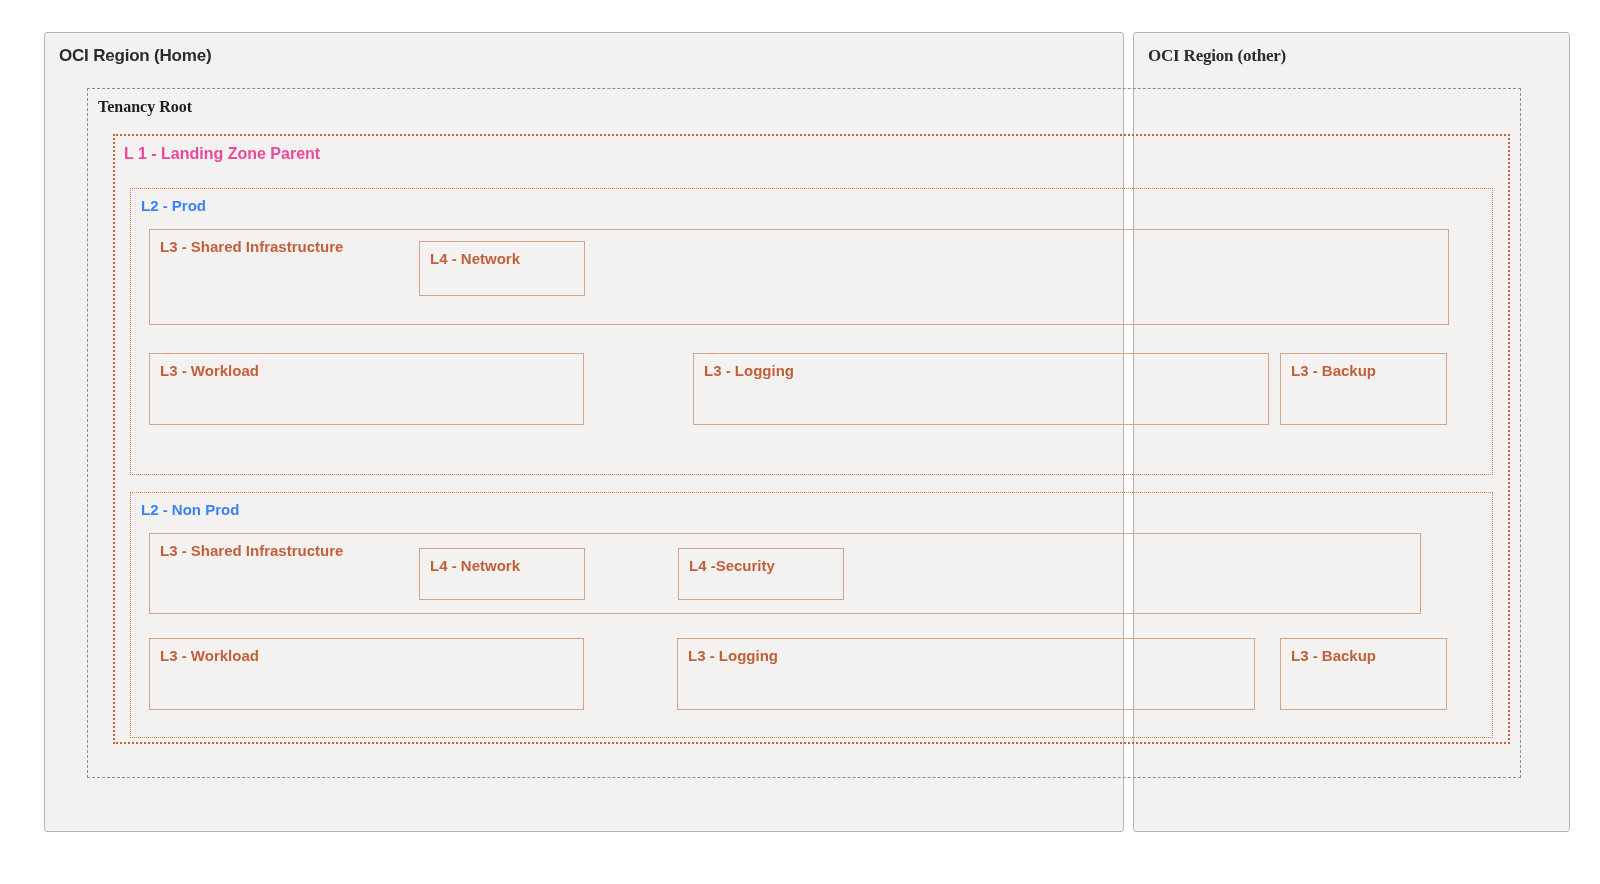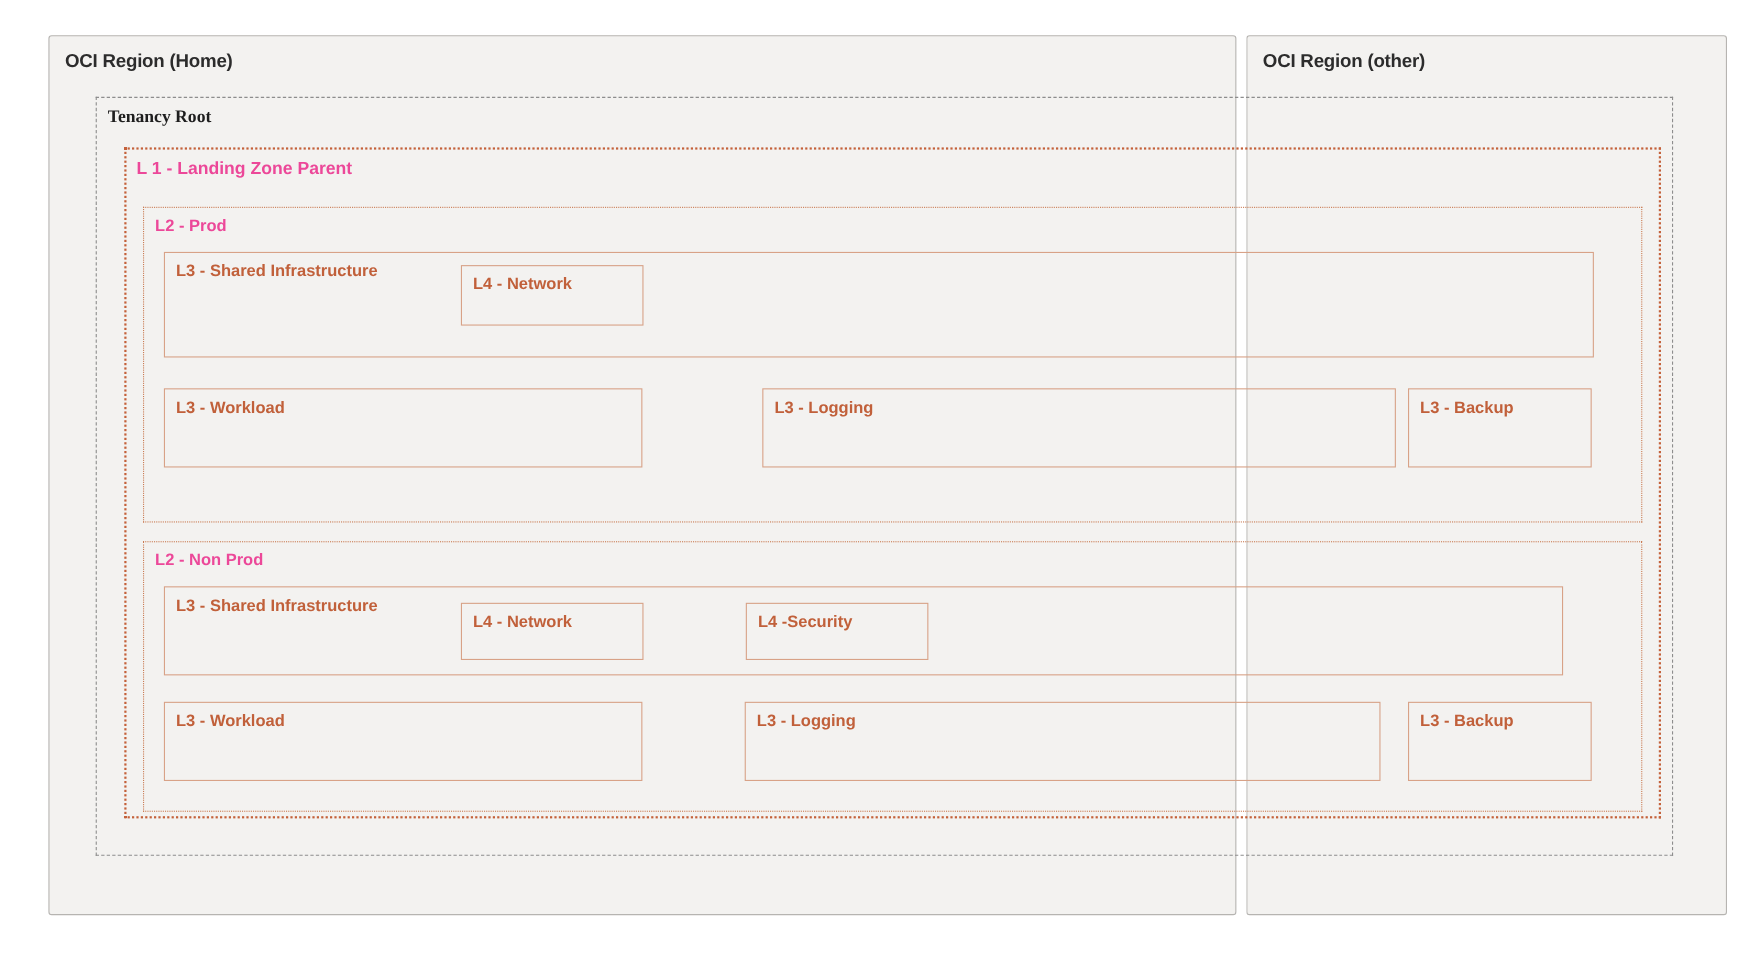--- a/index.html
+++ b/index.html
@@ -83,21 +83,21 @@
     border: 1.5px dotted #c97a52;
     background: transparent;
     z-index: 6;
   }
   .l2-label {
     position: absolute;
     left: 10px;
     top: 8px;
     font-size: 15px;
     font-weight: bold;
-    color: #ec4899;
+    color: #3b82f6;
     white-space: nowrap;
   }
 
   
   .lbox {
     border: 1.2px solid #d8a287;
     background: transparent;
     z-index: 7;
   }
   .lbox-label {
@@ -132,21 +132,21 @@
 </style>
 </head>
 <body>
 
 <div id="canvas">
 
   <div class="abs region" style="left:28px; top:32px; width:1080px; height:800px;">
     <span class="region-label">OCI Region (Home)</span>
   </div>
 
-  <div class="abs region" style="left:1117px; top:32px; width:437px; height:800px;">
+  <div class="abs region" style="left:1117px; top:32px; width:437px; height:800px;font-family:Liberation Serif, serif;">
     <span class="region-label">OCI Region (other)</span>
   </div>
 
   <div class="abs region-gap" style="left:1109px; top:30px; width:8px; height:804px;"></div>
 
   <div class="abs tenancy" style="left:71px; top:88px; width:1434px; height:690px;">
     <span class="tenancy-label">Tenancy Root</span>
   </div>
 
   <div class="abs l1" style="left:97px; top:134px; width:1397px; height:610px;">

